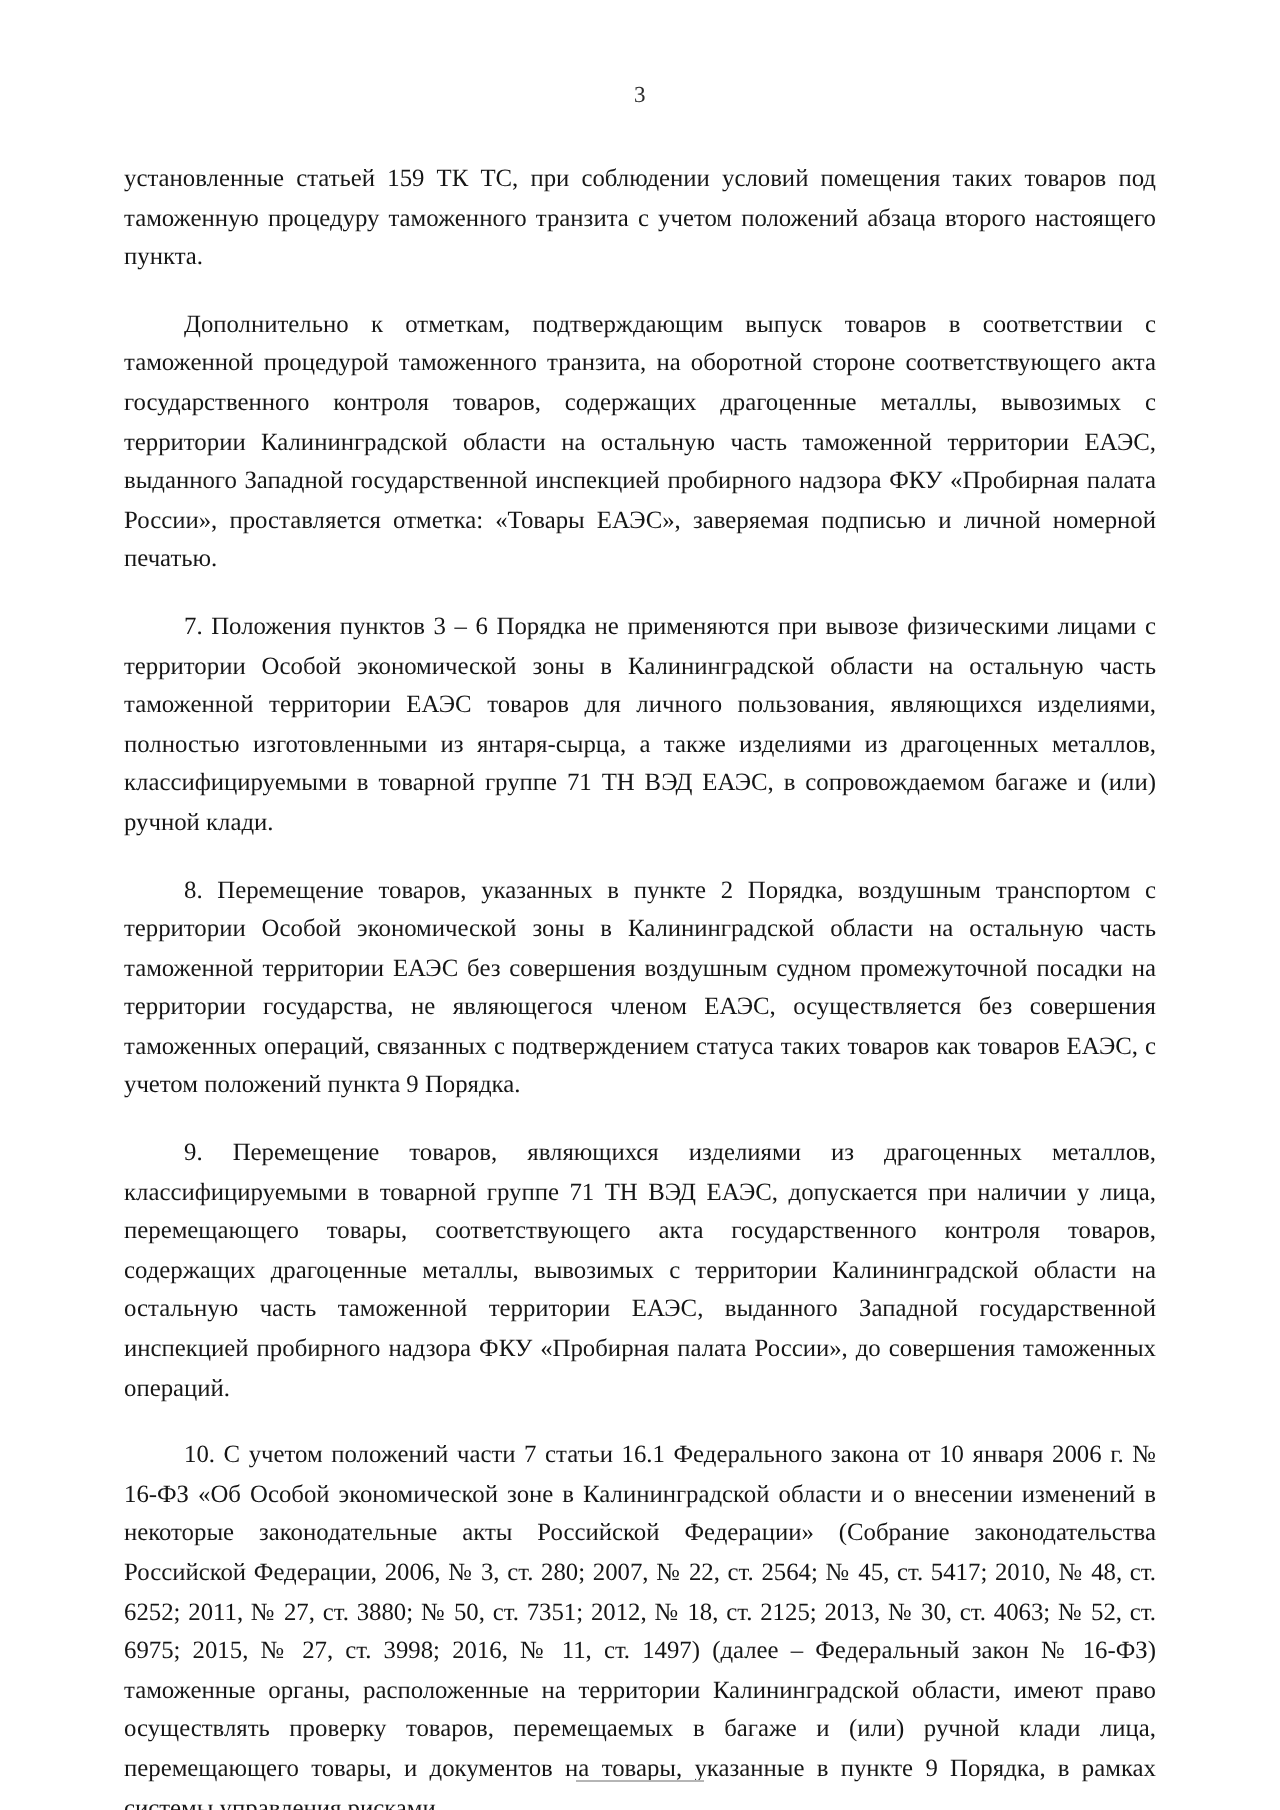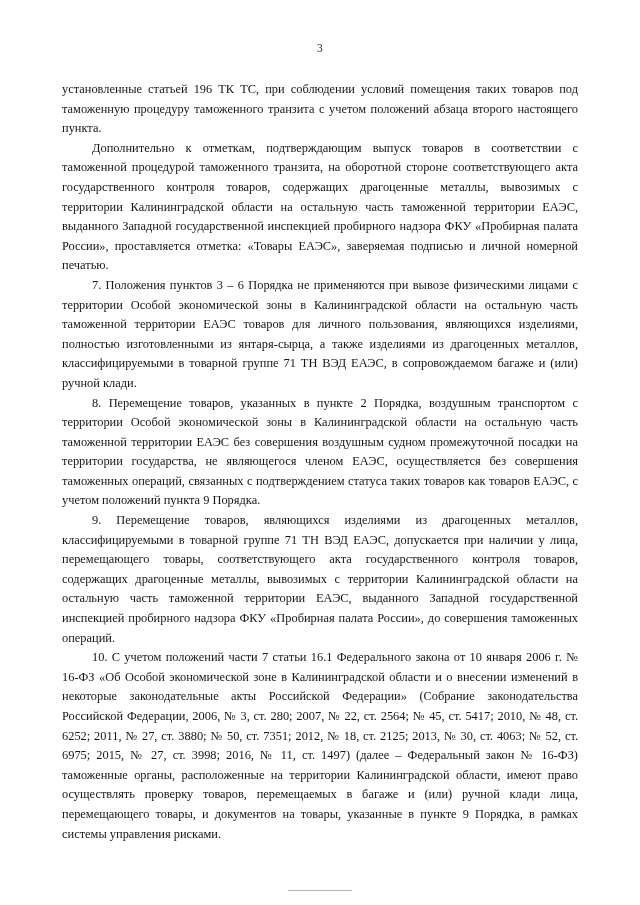--- a/index.html
+++ b/index.html
@@ -34,40 +34,41 @@
     text-align: justify;
     text-justify: inter-word;
     color: #161616;
   }
   .body-text p {
     margin: 0;
     text-indent: 0;
   }
   .body-text p.indent {
     text-indent: 30px;
+    margin-top: 14px;
   }
   .footer-rule {
     position: absolute;
     left: 50%;
     transform: translateX(-50%);
     bottom: 14px;
     width: 64px;
     height: 1px;
     background: #b5b5b5;
   }
 </style>
 </head>
 <body>
 
 <div class="page">
 
   <div class="page-number">3</div>
 
   <div class="body-text">
-    <p>установленные статьей 196 ТК ТС, при соблюдении условий помещения таких товаров под таможенную процедуру таможенного транзита с учетом положений абзаца второго настоящего пункта.</p>
+    <p>установленные статьей 159 ТК ТС, при соблюдении условий помещения таких товаров под таможенную процедуру таможенного транзита с учетом положений абзаца второго настоящего пункта.</p>
     <p class="indent">Дополнительно к отметкам, подтверждающим выпуск товаров в соответствии с таможенной процедурой таможенного транзита, на оборотной стороне соответствующего акта государственного контроля товаров, содержащих драгоценные металлы, вывозимых с территории Калининградской области на остальную часть таможенной территории ЕАЭС, выданного Западной государственной инспекцией пробирного надзора ФКУ «Пробирная палата России», проставляется отметка: «Товары ЕАЭС», заверяемая подписью и личной номерной печатью.</p>
     <p class="indent">7. Положения пунктов 3 – 6 Порядка не применяются при вывозе физическими лицами с территории Особой экономической зоны в Калининградской области на остальную часть таможенной территории ЕАЭС товаров для личного пользования, являющихся изделиями, полностью изготовленными из янтаря-сырца, а также изделиями из драгоценных металлов, классифицируемыми в товарной группе 71 ТН ВЭД ЕАЭС, в сопровождаемом багаже и (или) ручной клади.</p>
     <p class="indent">8. Перемещение товаров, указанных в пункте 2 Порядка, воздушным транспортом с территории Особой экономической зоны в Калининградской области на остальную часть таможенной территории ЕАЭС без совершения воздушным судном промежуточной посадки на территории государства, не являющегося членом ЕАЭС, осуществляется без совершения таможенных операций, связанных с подтверждением статуса таких товаров как товаров ЕАЭС, с учетом положений пункта 9 Порядка.</p>
     <p class="indent">9. Перемещение товаров, являющихся изделиями из драгоценных металлов, классифицируемыми в товарной группе 71 ТН ВЭД ЕАЭС, допускается при наличии у лица, перемещающего товары, соответствующего акта государственного контроля товаров, содержащих драгоценные металлы, вывозимых с территории Калининградской области на остальную часть таможенной территории ЕАЭС, выданного Западной государственной инспекцией пробирного надзора ФКУ «Пробирная палата России», до совершения таможенных операций.</p>
     <p class="indent">10. С учетом положений части 7 статьи 16.1 Федерального закона от 10 января 2006 г. № 16-ФЗ «Об Особой экономической зоне в Калининградской области и о внесении изменений в некоторые законодательные акты Российской Федерации» (Собрание законодательства Российской Федерации, 2006, № 3, ст. 280; 2007, № 22, ст. 2564; № 45, ст. 5417; 2010, № 48, ст. 6252; 2011, № 27, ст. 3880; № 50, ст. 7351; 2012, № 18, ст. 2125; 2013, № 30, ст. 4063; № 52, ст. 6975; 2015, № 27, ст. 3998; 2016, № 11, ст. 1497) (далее – Федеральный закон № 16-ФЗ) таможенные органы, расположенные на территории Калининградской области, имеют право осуществлять проверку товаров, перемещаемых в багаже и (или) ручной клади лица, перемещающего товары, и документов на товары, указанные в пункте 9 Порядка, в рамках системы управления рисками.</p>
   </div>
 
   <div class="footer-rule"></div>
 </div>
 

